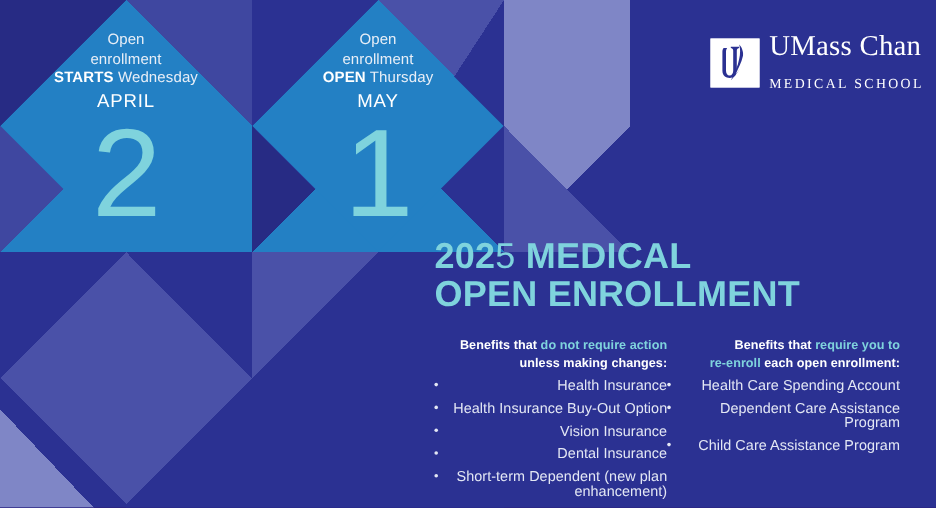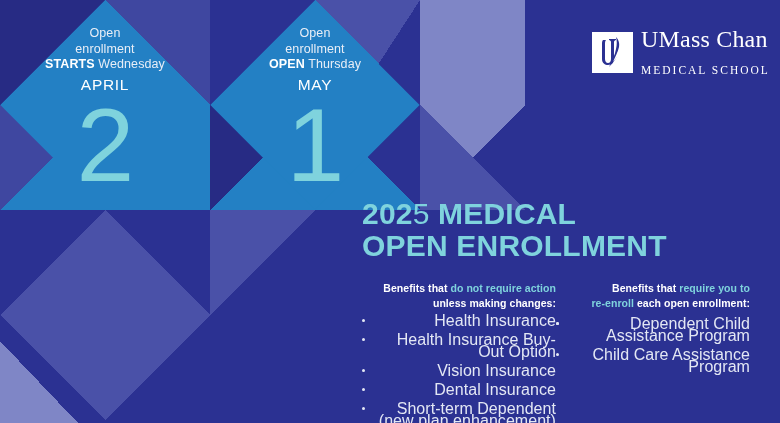--- a/index.html
+++ b/index.html
@@ -140,21 +140,21 @@
   }
   .col-head .accent { color: #7fd3dd; font-weight: 700; }
   .col-list {
     list-style: none;
     margin: 4px 0 0 0;
     padding: 0;
   }
   .col-list li {
     position: relative;
     padding-left: 9px;
-    font-size: 16px;
+    font-size: 12px;
     line-height: 12px;
     color: #e3e7f4;
     margin-bottom: 7px;
     letter-spacing: 0.05px;
   }
   .col-list li .bullet {
     position: absolute;
     left: 0;
     top: 4px;
     width: 3px;
@@ -301,20 +301,20 @@
         <li><span class="bullet"></span><span>Short-term Dependent (new plan enhancement)</span></li>
       </ul>
     </div>
 
     <div class="col">
       <div class="col-head">
         <span>Benefits that </span><span class="accent">require you to</span><br>
         <span class="accent">re-enroll</span><span> each open enrollment:</span>
       </div>
       <ul class="col-list">
-        <li><span class="bullet"></span></li>
-        <li><span class="bullet"></span><span>Dependent Child Assistance Program</span></li>
+        <li><span class="bullet"></span><span>Health Care Spending Account</span></li>
+        <li><span class="bullet"></span><span>Dependent Care Assistance Program</span></li>
         <li><span class="bullet"></span><span>Child Care Assistance Program</span></li>
       </ul>
     </div>
 
   </div>
 </div>
 
 </body></html>

